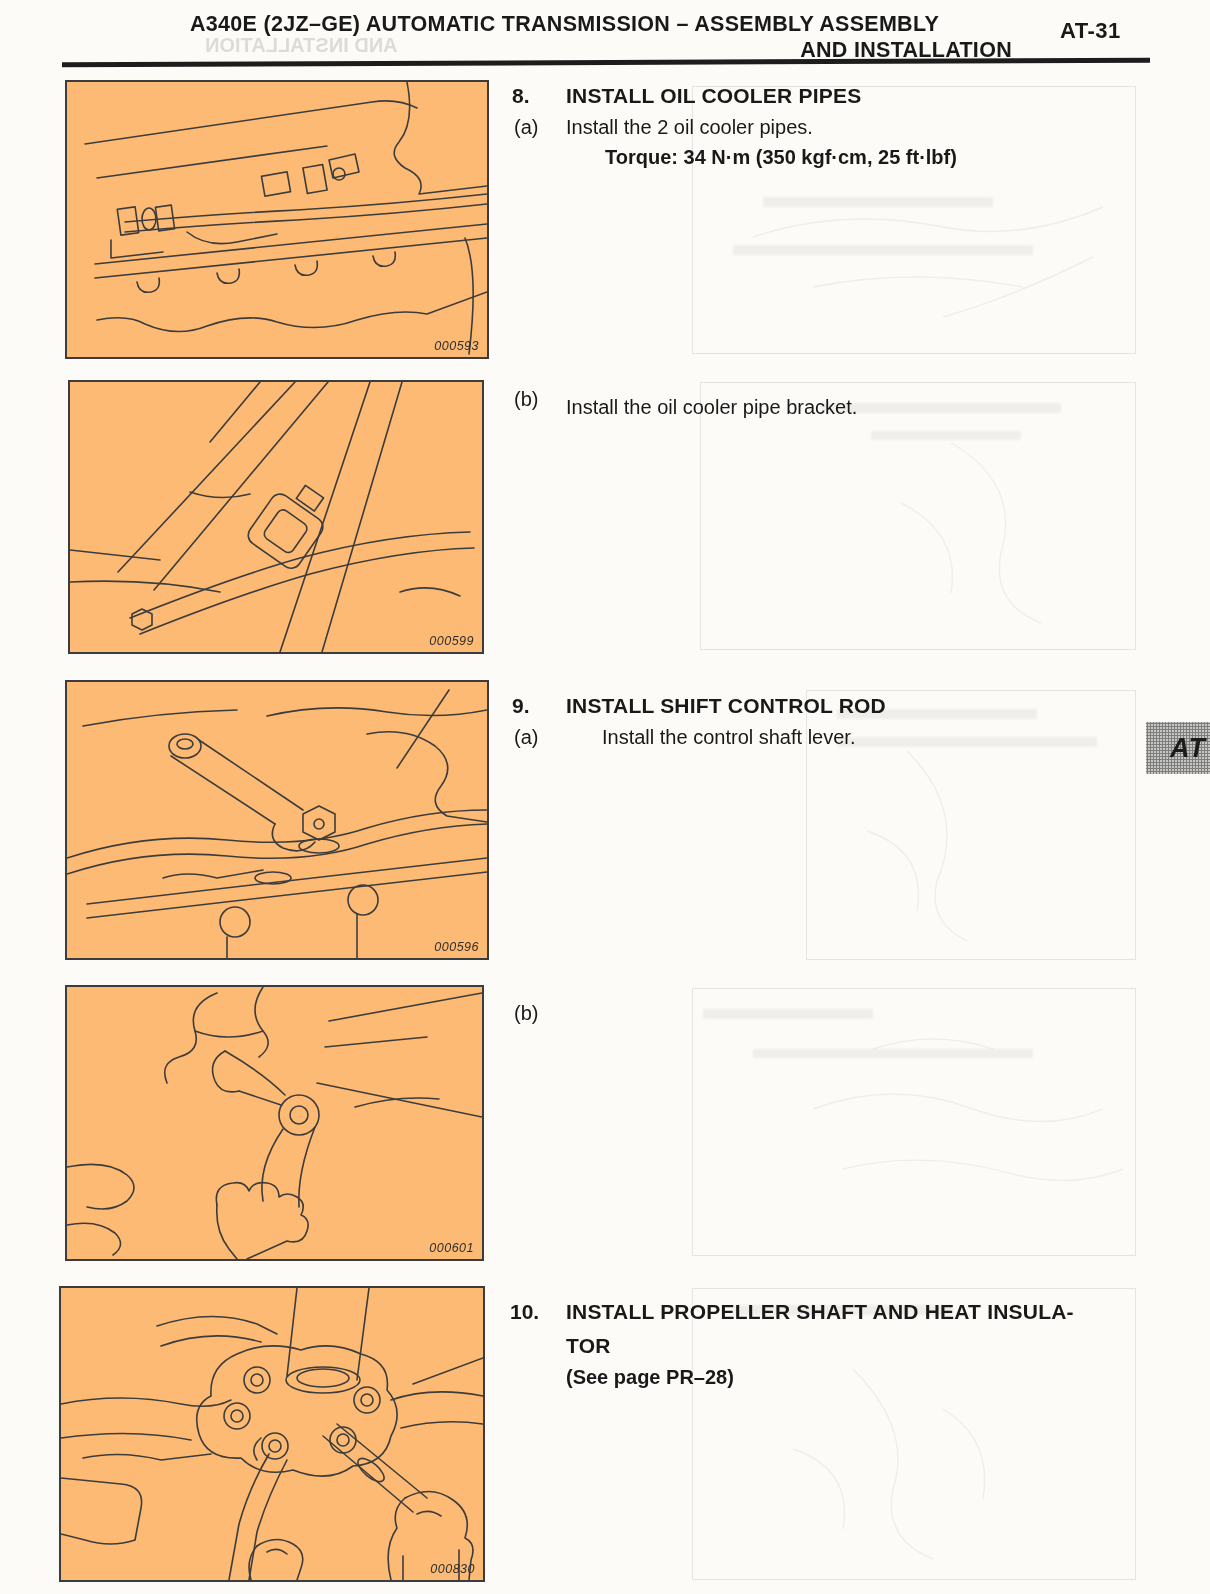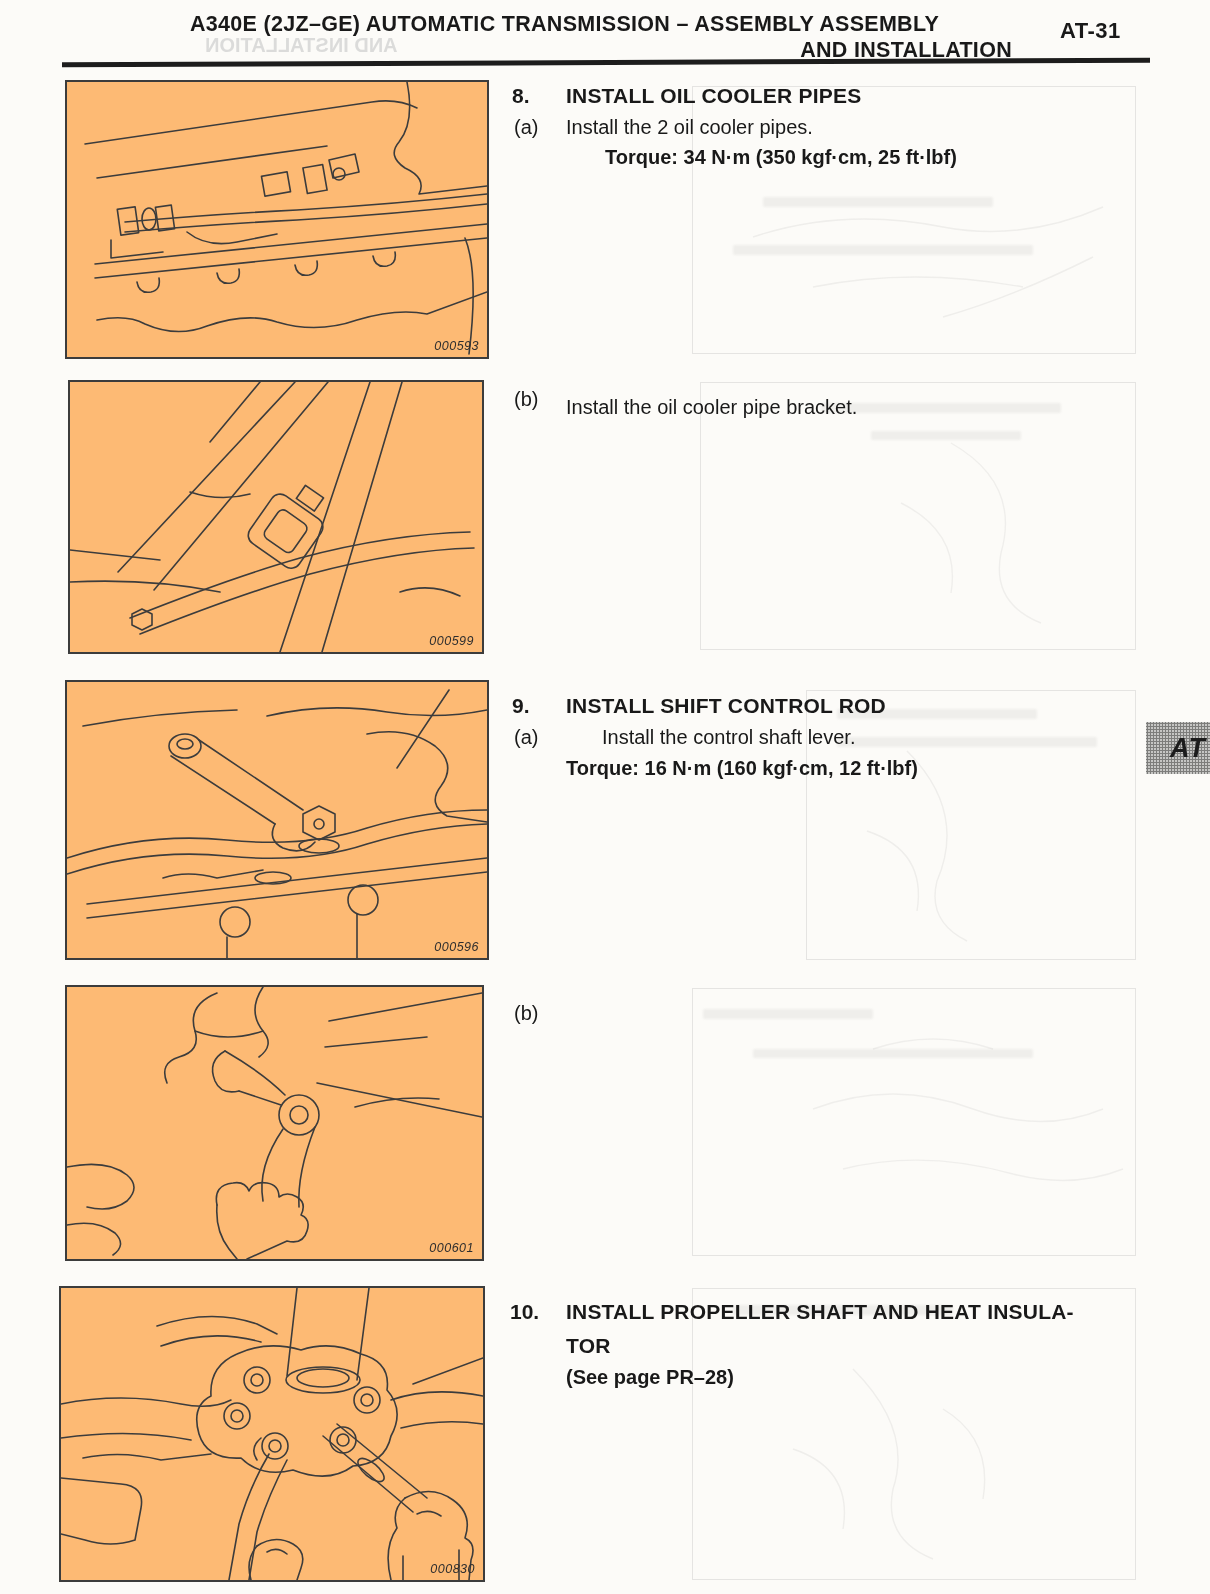--- a/index.html
+++ b/index.html
@@ -278,21 +278,20 @@
   <div class="torque" style="left:566px;top:146px;margin-left:39px;">Torque: 34 N·m (350 kgf·cm, 25 ft·lbf)</div>
 
   <div class="sub-label" style="left:514px;top:388px;">(b)</div>
   <div class="sub-text" style="left:566px;top:396px;">Install the oil cooler pipe bracket.</div>
 
   <div class="step-no" style="left:512px;top:694px;">9.</div>
   <div class="step-title" style="left:566px;top:694px;">INSTALL SHIFT CONTROL ROD</div>
 
   <div class="sub-label" style="left:514px;top:726px;">(a)</div>
   <div class="sub-text" style="left:566px;top:726px;margin-left:36px;">Install the control shaft lever.</div>
-  <div class="torque" style="left:566px;top:757px;">Torque: 16 N·m (160 kgf·cm, 12 ft·lbf)</div>
 
   <div class="sub-label" style="left:514px;top:1002px;">(b)</div>
 
   <div class="step-no" style="left:510px;top:1300px;">10.</div>
   <div class="step-title" style="left:566px;top:1300px;">INSTALL PROPELLER SHAFT AND HEAT INSULA-</div>
   <div class="step-title" style="left:566px;top:1334px;">TOR</div>
   <div class="ref-line" style="left:566px;top:1366px;">(See page PR–28)</div>
 
   <div class="side-tab">
     <span>AT</span>

